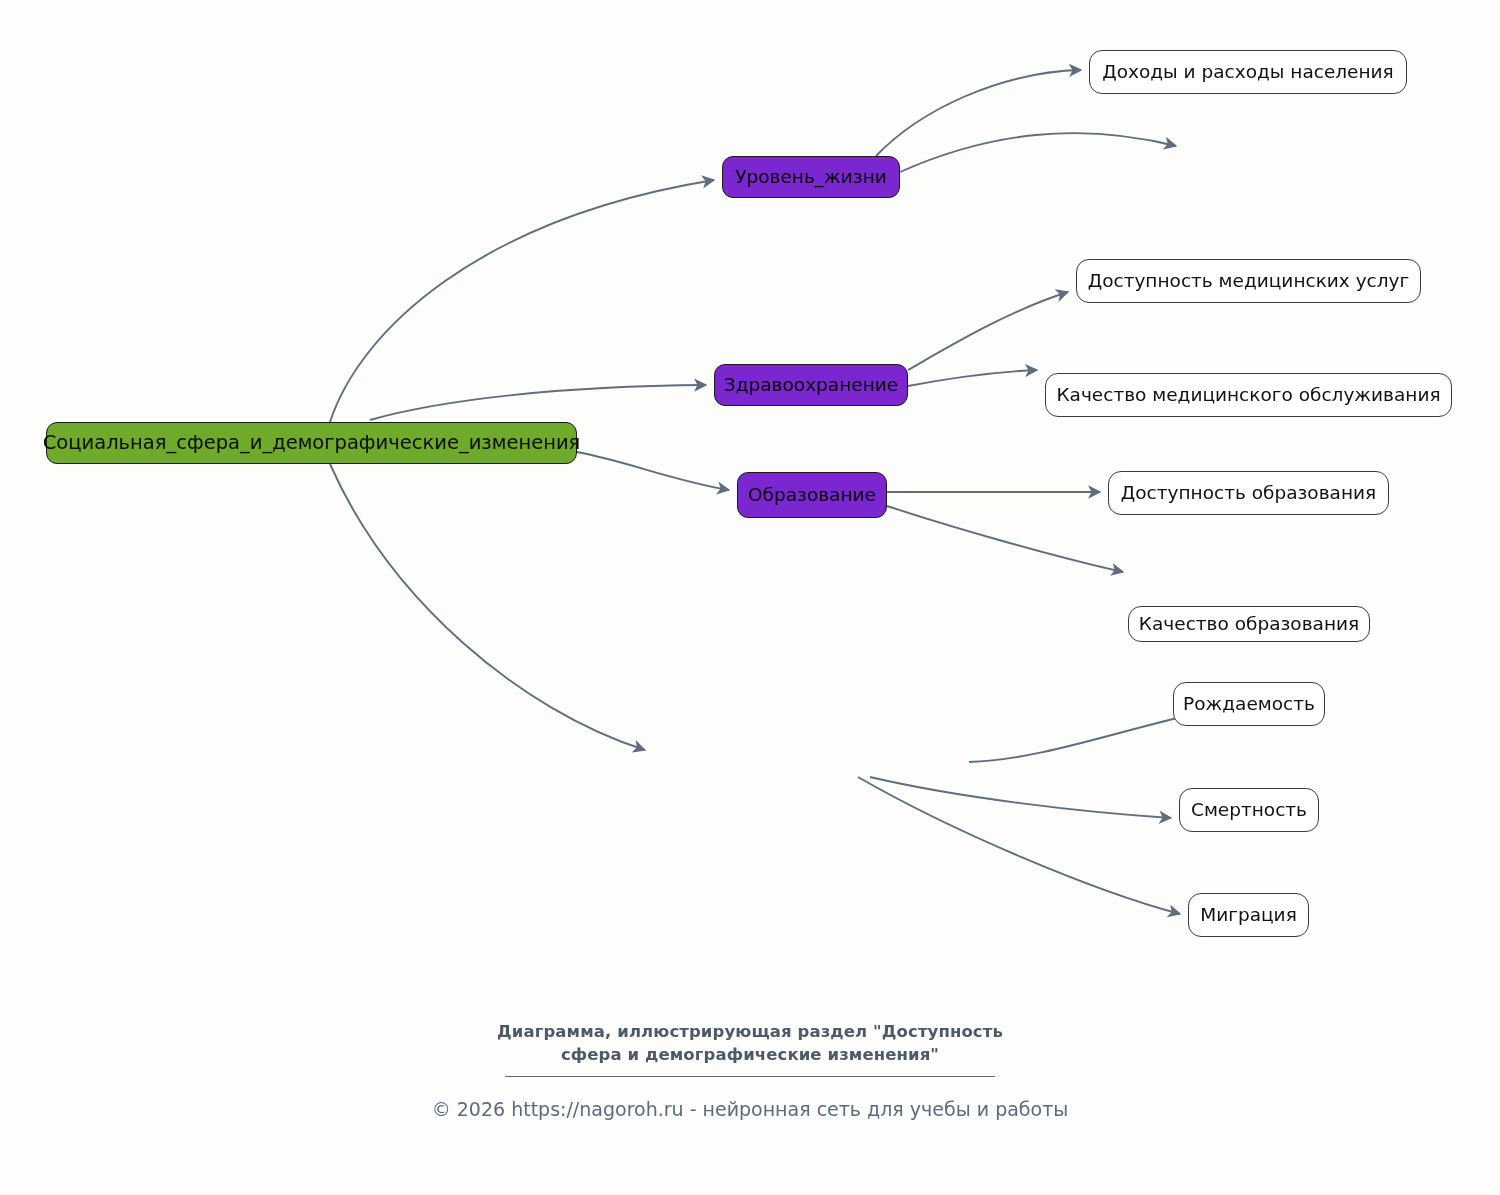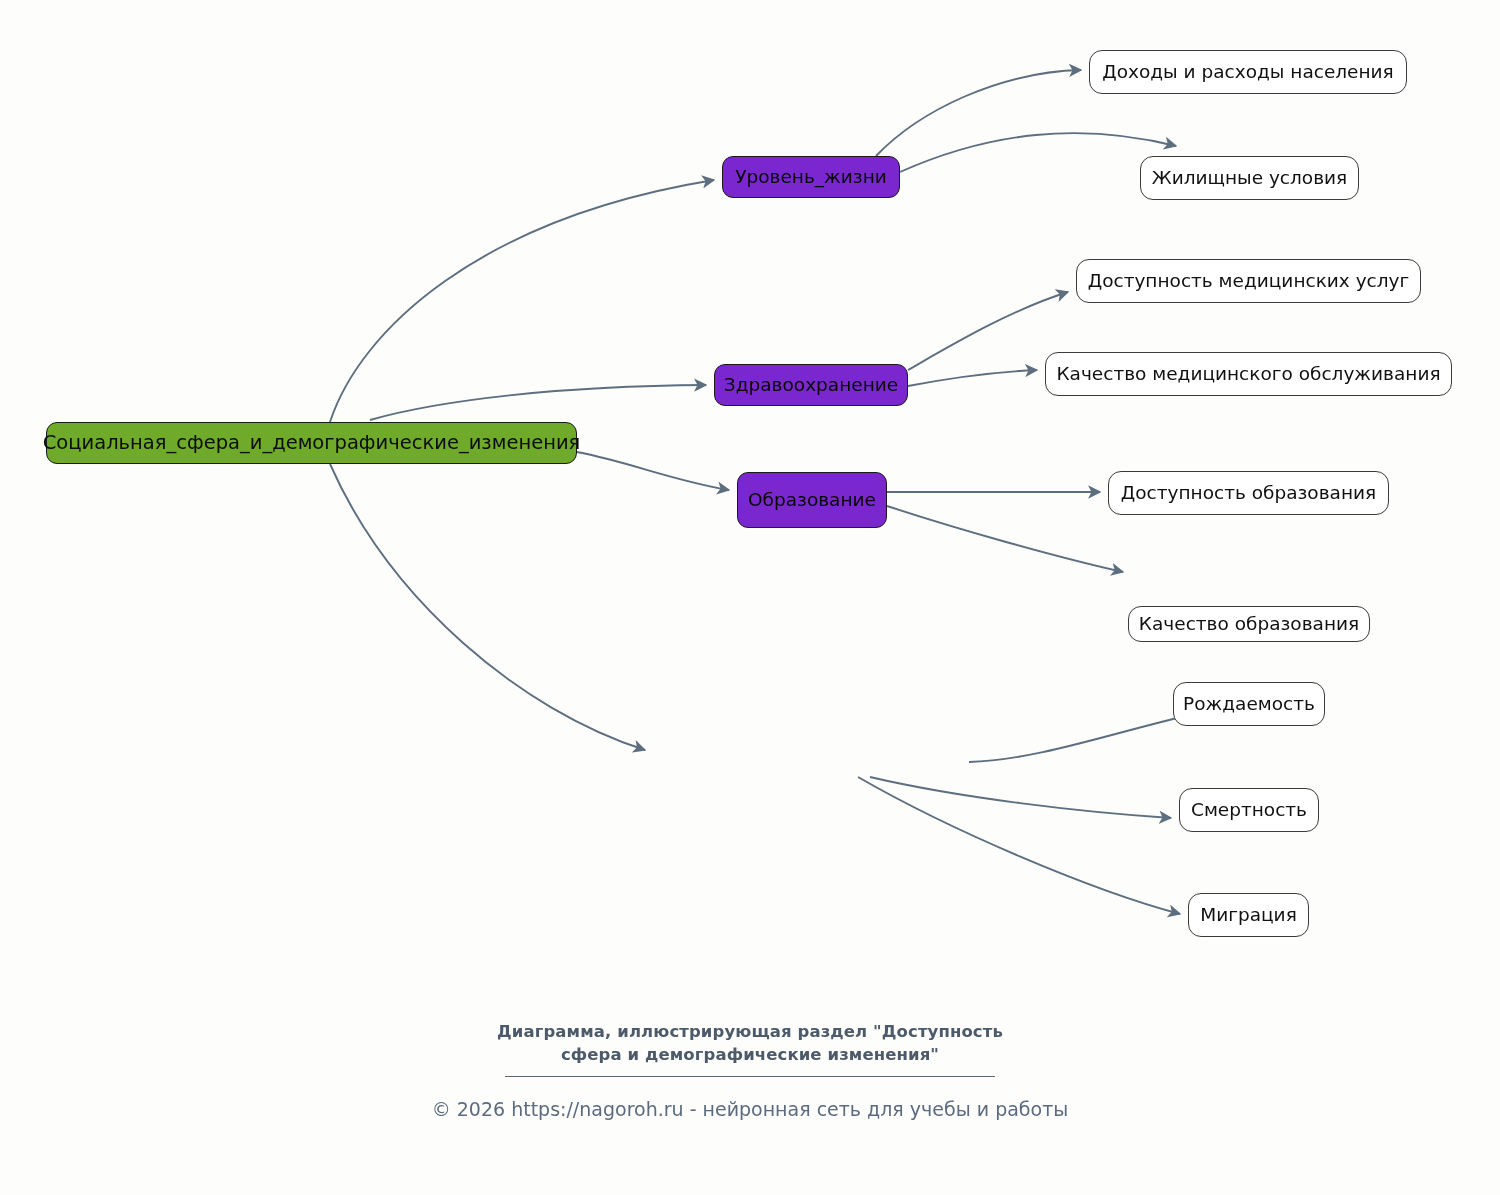--- a/index.html
+++ b/index.html
@@ -104,30 +104,29 @@
       <path d="M 858 777 C 950 830 1090 890 1180 914"></path>
     </g>
   </svg>
 
   <div class="node node-root" style="left:46px;top:422px;width:531px;height:42px;">Социальная_сфера_и_демографические_изменения</div>
 
   <div class="node node-branch" style="left:722px;top:156px;width:178px;height:42px;">Уровень_жизни</div>
 
   <div class="node node-branch" style="left:714px;top:364px;width:194px;height:42px;">Здравоохранение</div>
 
-  <div class="node node-branch" style="left:737px;top:472px;width:150px;height:56px;">Образование</div>
+  <div class="node node-branch" style="left:737px;top:472px;width:150px;height:46px;">Образование</div>
 
 
   <div class="node node-leaf" style="left:1089px;top:50px;width:318px;height:44px;">Доходы и расходы населения</div>
 
-  <div class="node node-leaf" style="left:1140px;top:156px;width:219px;height:44px;">Жилищные условия</div>
 
   <div class="node node-leaf" style="left:1076px;top:259px;width:345px;height:44px;">Доступность медицинских услуг</div>
 
-  <div class="node node-leaf" style="left:1045px;top:352px;width:407px;height:44px;">Качество медицинского обслуживания</div>
+  <div class="node node-leaf" style="left:1045px;top:373px;width:407px;height:44px;">Качество медицинского обслуживания</div>
 
   <div class="node node-leaf" style="left:1108px;top:471px;width:281px;height:44px;">Доступность образования</div>
 
   <div class="node node-leaf" style="left:1128px;top:606px;width:242px;height:36px;">Качество образования</div>
 
   <div class="node node-leaf" style="left:1173px;top:682px;width:152px;height:44px;">Рождаемость</div>
 
   <div class="node node-leaf" style="left:1179px;top:788px;width:140px;height:44px;">Смертность</div>
 
   <div class="node node-leaf" style="left:1188px;top:893px;width:121px;height:44px;">Миграция</div>

